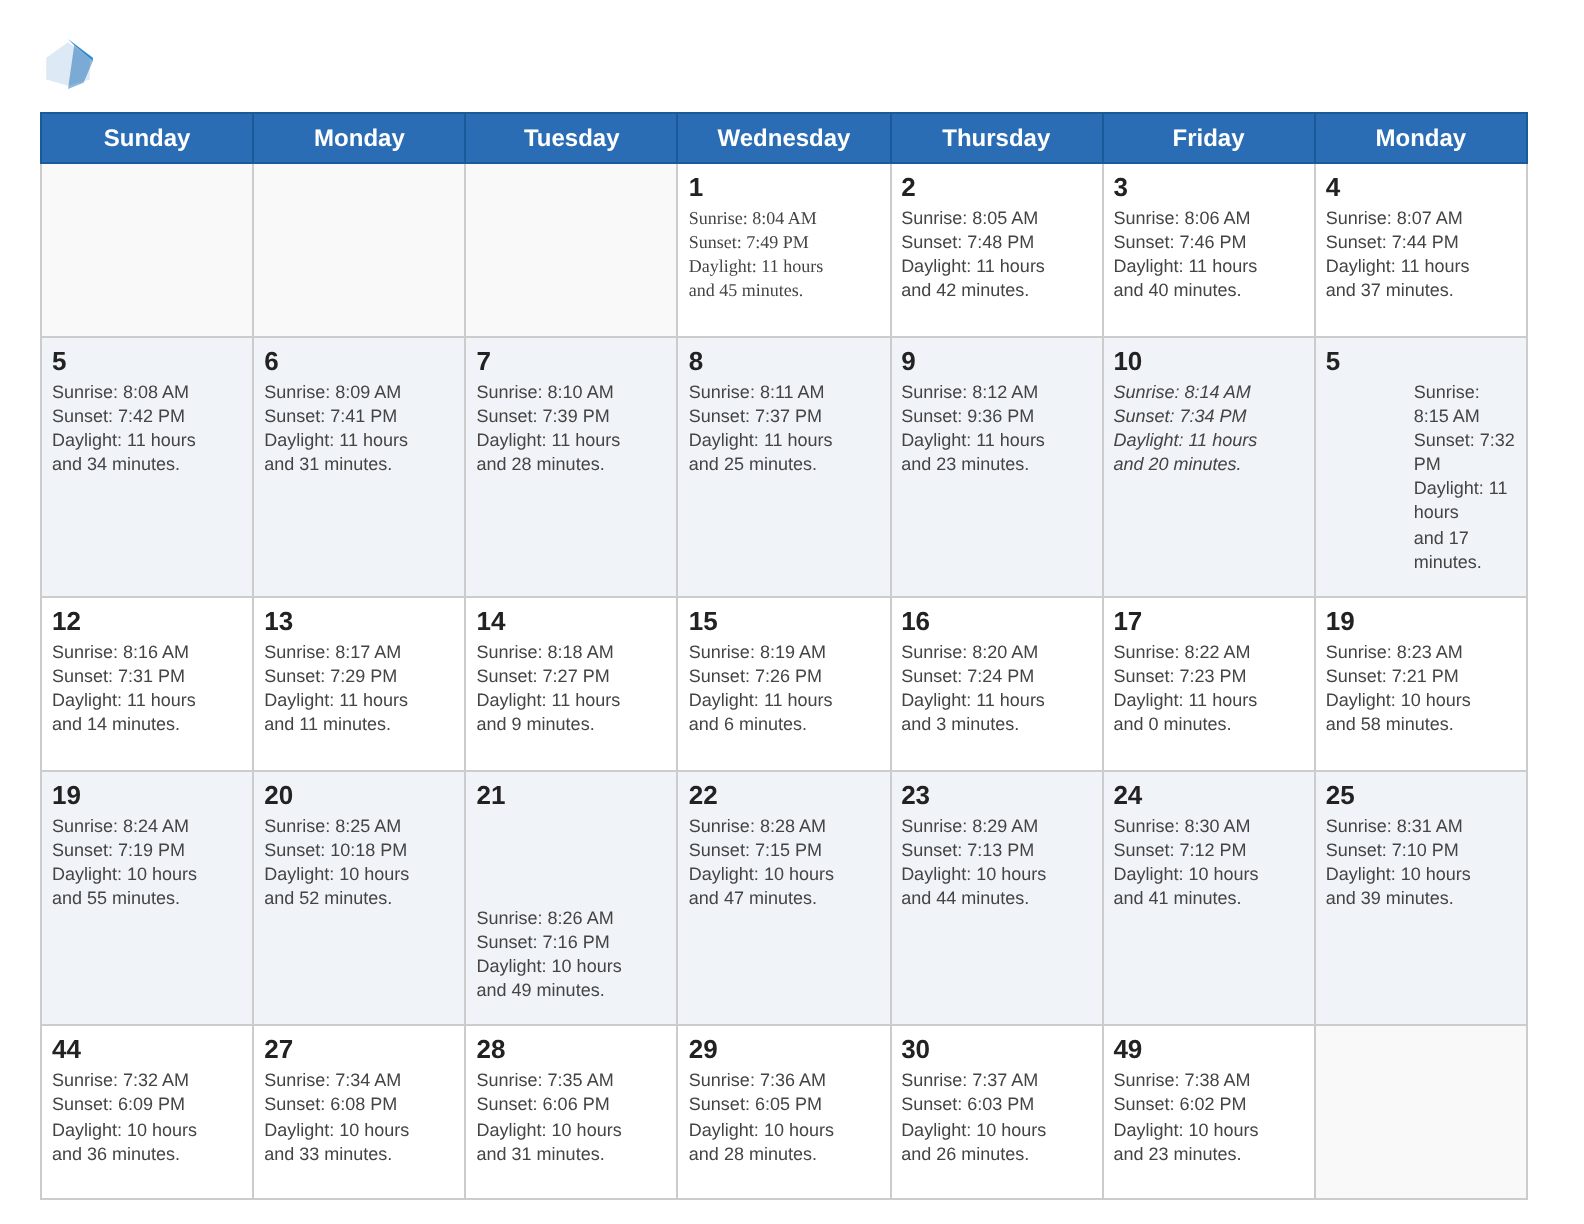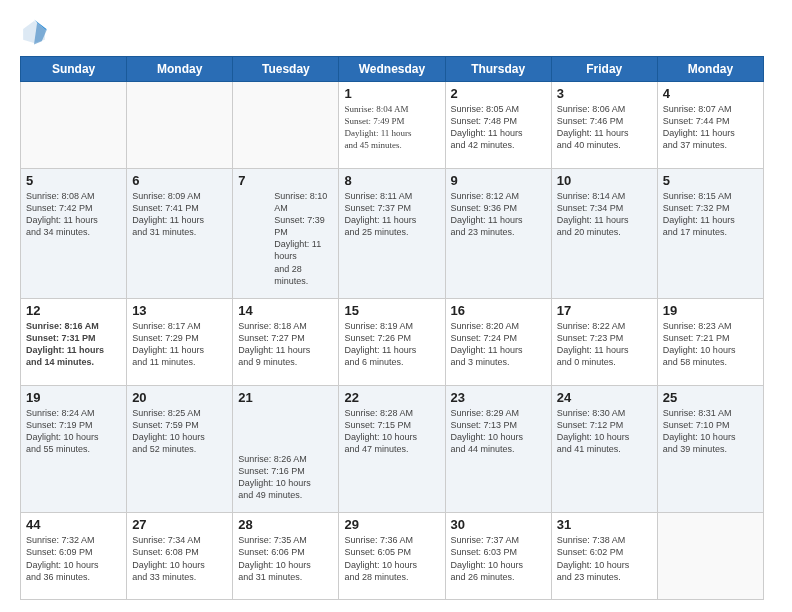--- a/index.html
+++ b/index.html
@@ -167,58 +167,58 @@
           </td>
           <td>
             <div class="day-num">6</div>
             <div class="day-info" style="white-space: pre-line;">Sunrise: 8:09 AM
 Sunset: 7:41 PM
 Daylight: 11 hours
 and 31 minutes.</div>
           </td>
           <td>
             <div class="day-num">7</div>
-            <div class="day-info" style="white-space: pre-line; margin-left: 36px;">Sunrise: 8:10 AM
+            <div class="day-info" style="white-space: pre-line;">Sunrise: 8:10 AM
 Sunset: 7:39 PM
 Daylight: 11 hours
 and 28 minutes.</div>
           </td>
           <td>
             <div class="day-num">8</div>
             <div class="day-info" style="white-space: pre-line;">Sunrise: 8:11 AM
 Sunset: 7:37 PM
 Daylight: 11 hours
 and 25 minutes.</div>
           </td>
           <td>
             <div class="day-num">9</div>
             <div class="day-info" style="white-space: pre-line;">Sunrise: 8:12 AM
 Sunset: 9:36 PM
 Daylight: 11 hours
 and 23 minutes.</div>
           </td>
           <td>
             <div class="day-num">10</div>
-            <div class="day-info" style="white-space: pre-line;">Sunrise: 8:14 AM
+            <div class="day-info" style="white-space: pre-line; font-style: italic;">Sunrise: 8:14 AM
 Sunset: 7:34 PM
 Daylight: 11 hours
 and 20 minutes.</div>
           </td>
           <td>
             <div class="day-num">5</div>
-            <div class="day-info" style="white-space: pre-line;">Sunrise: 8:15 AM
+            <div class="day-info" style="white-space: pre-line; margin-left: 44px;">Sunrise: 8:15 AM
 Sunset: 7:32 PM
 Daylight: 11 hours
 and 17 minutes.</div>
           </td>
         </tr>
         <tr>
           <td>
             <div class="day-num">12</div>
-            <div class="day-info" style="white-space: pre-line; font-weight: bold;">Sunrise: 8:16 AM
+            <div class="day-info" style="white-space: pre-line;">Sunrise: 8:16 AM
 Sunset: 7:31 PM
 Daylight: 11 hours
 and 14 minutes.</div>
           </td>
           <td>
             <div class="day-num">13</div>
             <div class="day-info" style="white-space: pre-line;">Sunrise: 8:17 AM
 Sunset: 7:29 PM
 Daylight: 11 hours
 and 11 minutes.</div>
@@ -263,21 +263,21 @@
           <td>
             <div class="day-num">19</div>
             <div class="day-info" style="white-space: pre-line;">Sunrise: 8:24 AM
 Sunset: 7:19 PM
 Daylight: 10 hours
 and 55 minutes.</div>
           </td>
           <td>
             <div class="day-num">20</div>
             <div class="day-info" style="white-space: pre-line;">Sunrise: 8:25 AM
-Sunset: 7:59 PM
+Sunset: 10:18 PM
 Daylight: 10 hours
 and 52 minutes.</div>
           </td>
           <td>
             <div class="day-num">21</div>
             <div class="day-info" style="white-space: pre-line; margin-top: 48px;">Sunrise: 8:26 AM
 Sunset: 7:16 PM
 Daylight: 10 hours
 and 49 minutes.</div>
           </td>
@@ -340,21 +340,21 @@
 and 28 minutes.</div>
           </td>
           <td>
             <div class="day-num">30</div>
             <div class="day-info" style="white-space: pre-line;">Sunrise: 7:37 AM
 Sunset: 6:03 PM
 Daylight: 10 hours
 and 26 minutes.</div>
           </td>
           <td>
-            <div class="day-num">31</div>
+            <div class="day-num">49</div>
             <div class="day-info" style="white-space: pre-line;">Sunrise: 7:38 AM
 Sunset: 6:02 PM
 Daylight: 10 hours
 and 23 minutes.</div>
           </td>
           <td class="empty"></td>
         </tr>
       </tbody>
   </table>
 </div>

